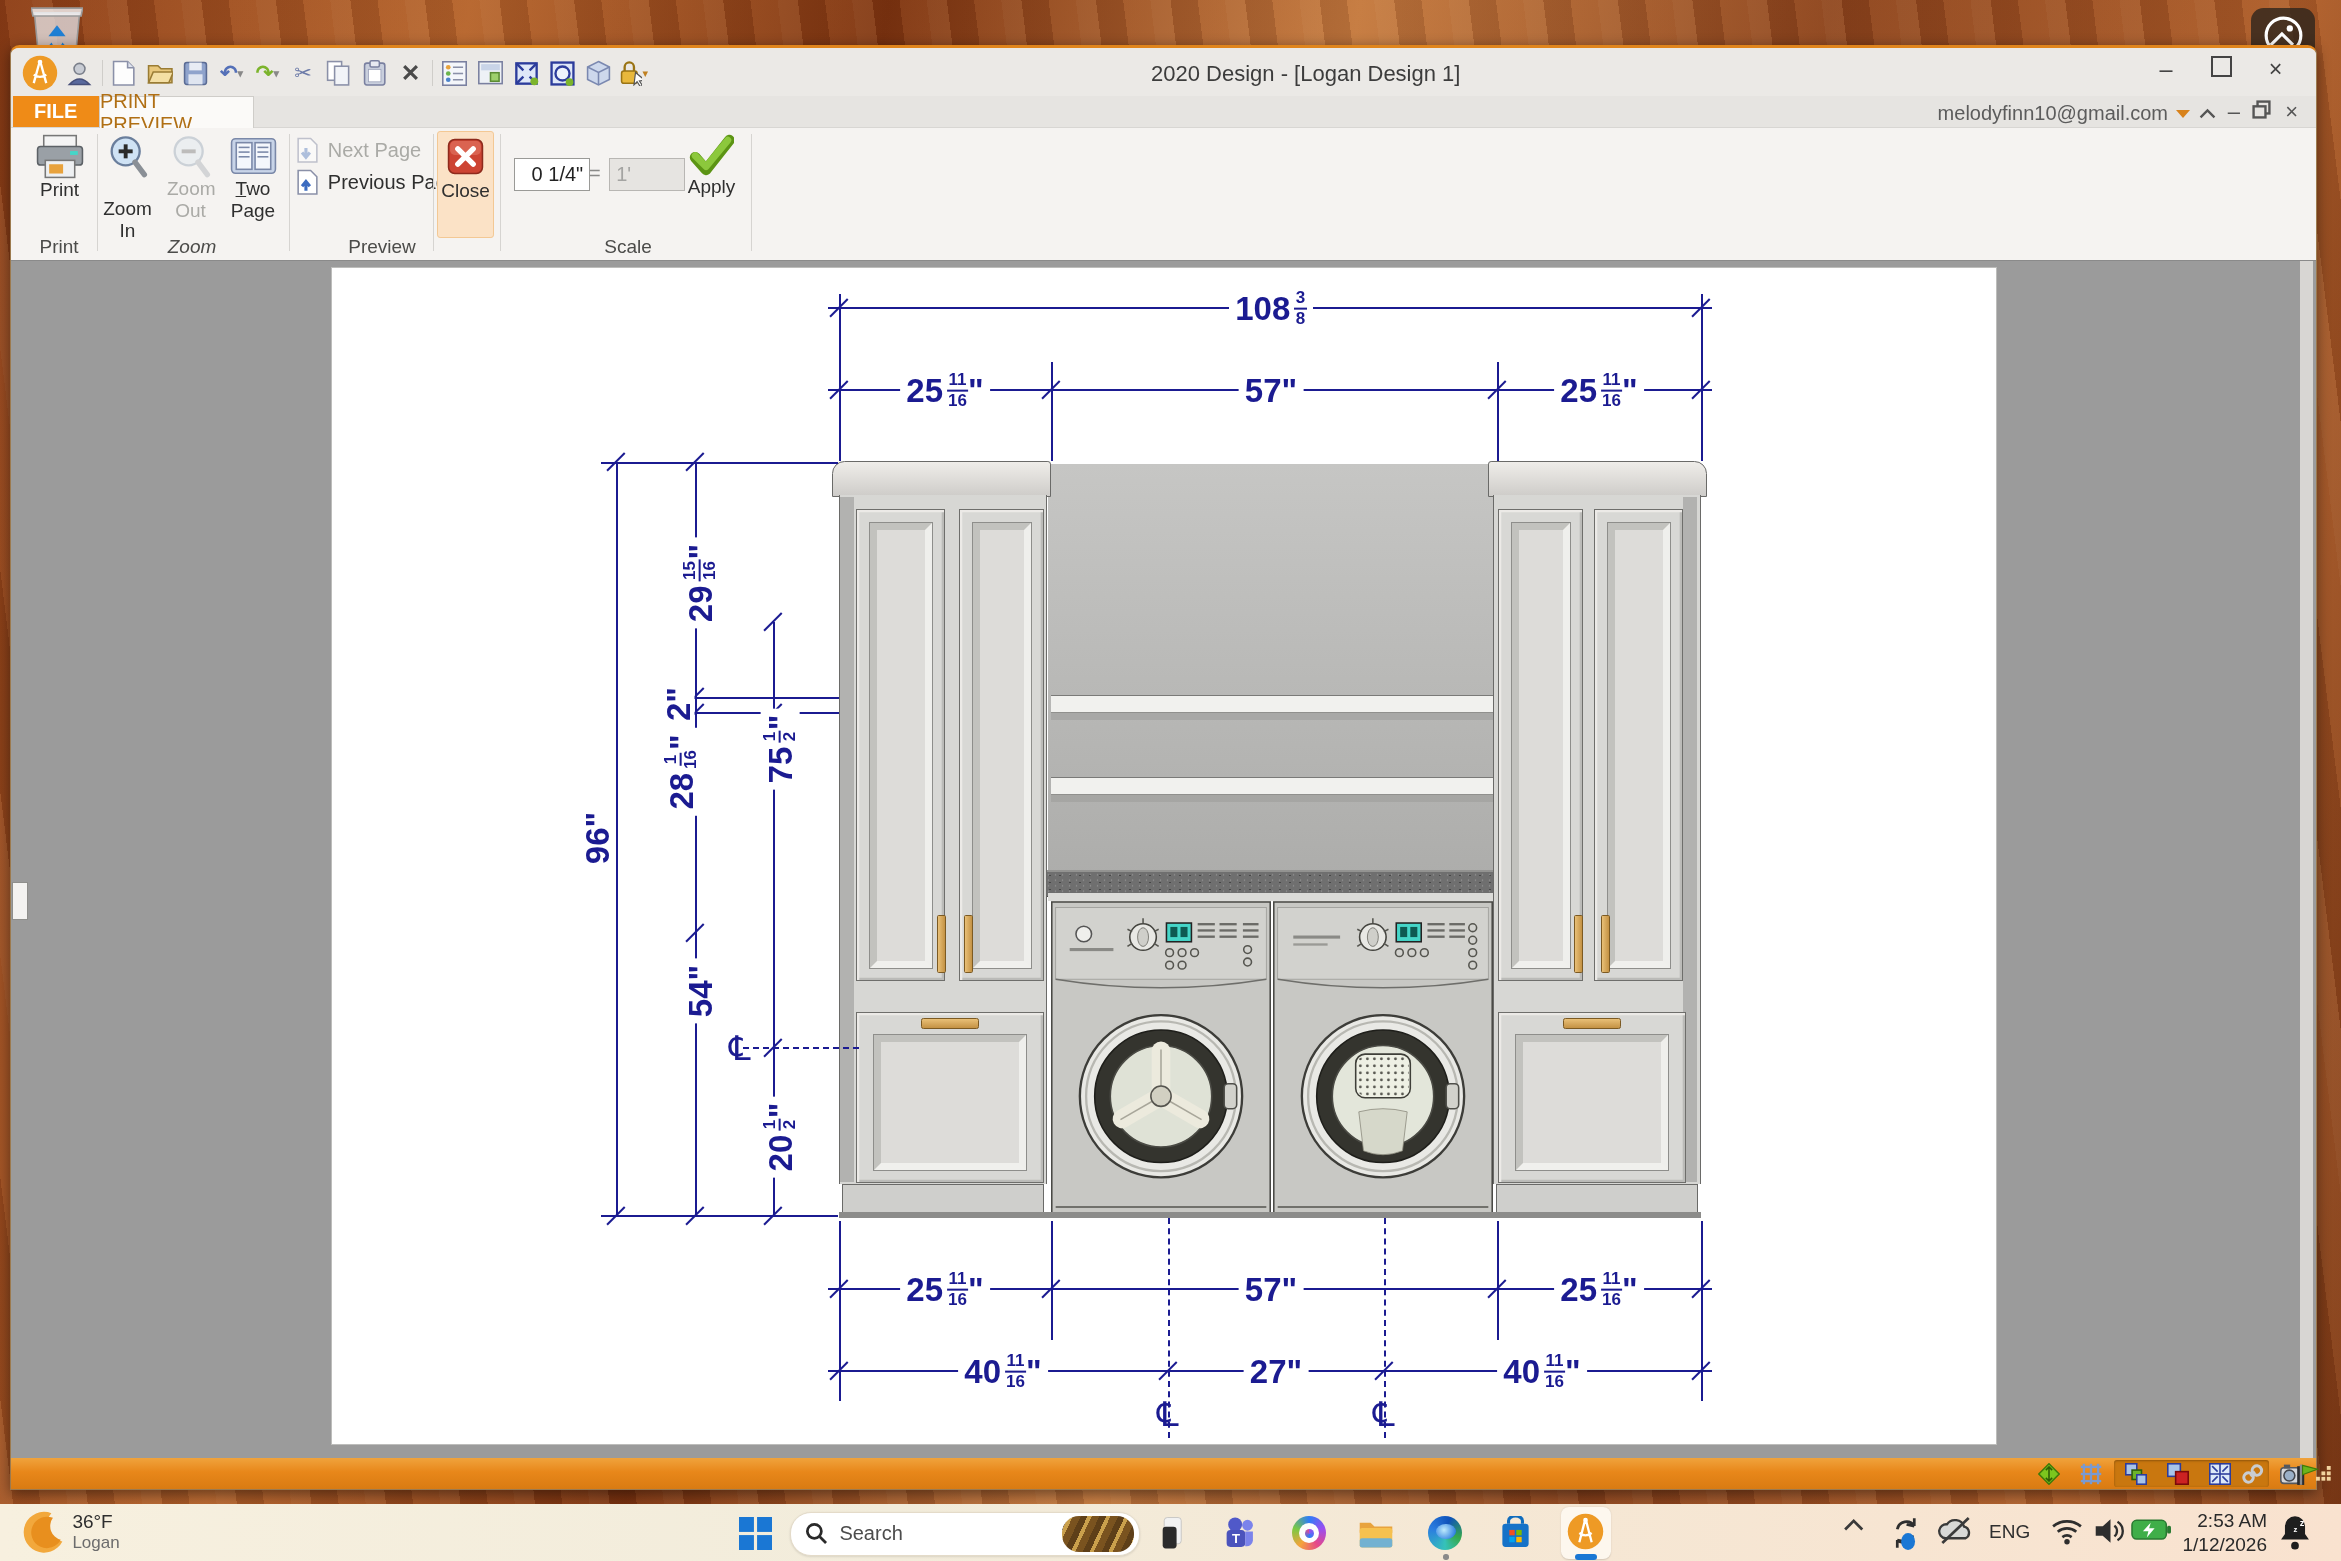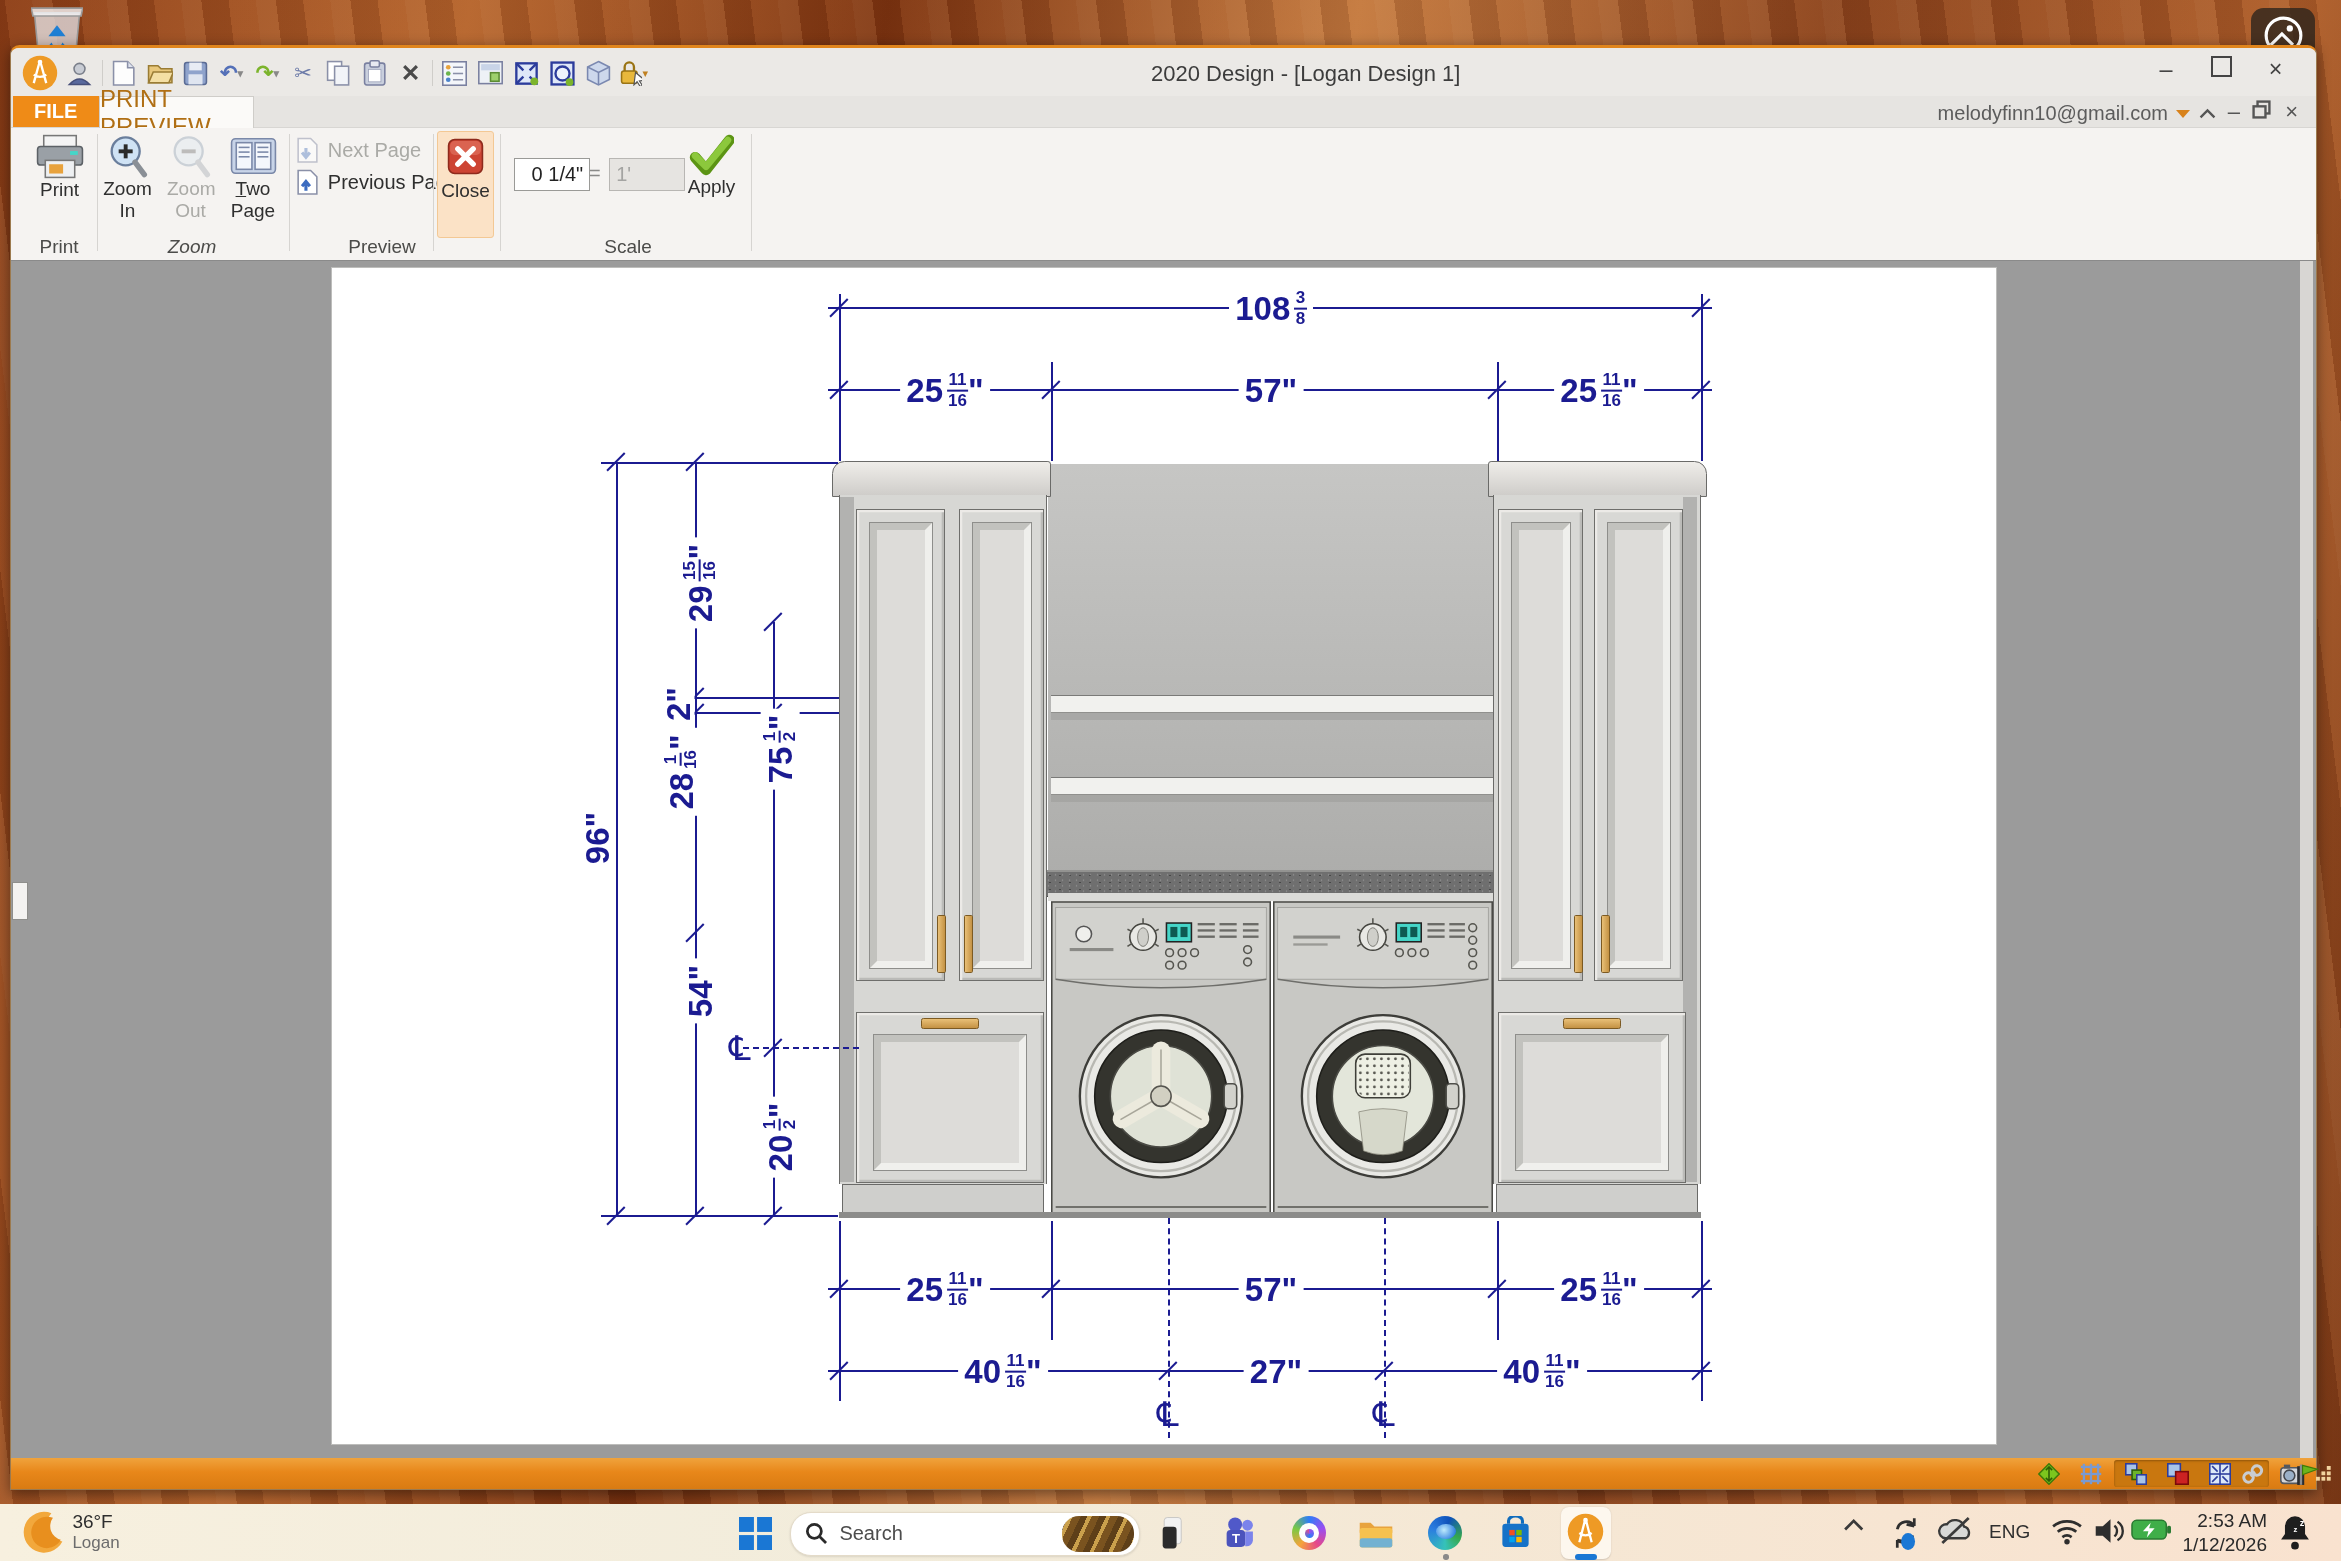--- a/index.html
+++ b/index.html
@@ -16,21 +16,21 @@
   .apptitle{position:absolute;top:12.5px;left:1140px;font-size:22px;color:#3c3c3c;}
   .qat{position:absolute;left:11px;top:4.7px;height:41px;display:flex;align-items:center;gap:7.8px;}
   .qi{width:28px;height:28px;display:flex;align-items:center;justify-content:center;font-size:21px;}
   .qsep{width:0.8px;height:26.5px;background:#cfcdc9;}
   .winctl{position:absolute;top:7.8px;font-size:23.4px;color:#444;width:34px;text-align:center;}
   
   .tabrow{position:absolute;left:0;top:48px;width:100%;height:31px;background:#e6e4e1;border-bottom:0.8px solid #d8d6d3;}
   .filetab{position:absolute;left:1.6px;top:0;width:86px;height:31px;background:#ef8b17;color:#fff;font-weight:bold;
            font-size:20px;display:flex;align-items:center;justify-content:center;}
   .pptab{position:absolute;left:88px;top:0;width:153px;height:31px;background:#fbfaf8;color:#b06f14;
-         font-size:24px;display:flex;align-items:center;justify-content:center;border:0.8px solid #cfcdc9;border-bottom:none;}
+         font-size:20px;display:flex;align-items:center;justify-content:center;border:0.8px solid #cfcdc9;border-bottom:none;}
   .email{position:absolute;right:148px;top:5.5px;font-size:20px;color:#5c5c5c;}
   .dd-orange{position:absolute;right:126px;top:14px;width:0;height:0;border-left:7px solid transparent;border-right:7px solid transparent;border-top:8.6px solid #d8821b;}
   .docctl{position:absolute;top:3.1px;font-size:22px;color:#555;width:26.5px;text-align:center;}
   
   .ribbon{position:absolute;left:0;top:80px;width:100%;height:133px;background:#f5f3f1;border-bottom:1.6px solid #d5d3d0;}
   .rbtn{position:absolute;display:flex;flex-direction:column;align-items:center;font-size:19px;color:#2f2f2f;line-height:1.15;text-align:center;}
   .dis{color:#aqaaa6;color:#aaaaa6;}
   .grplabel{position:absolute;top:108px;transform:translateX(-50%);font-size:19px;color:#4c4c4a;}
   .vsep{position:absolute;top:6.2px;height:117px;width:0.8px;background:#d6d4d1;}
   .twofirst::first-letter{text-decoration:underline;}
@@ -253,21 +253,21 @@
             <rect x="2" y="16" width="58" height="24" rx="4" fill="#9aa0a6" stroke="#5c6166" stroke-width="2"></rect>
             <rect x="44" y="22" width="10" height="5" fill="#45d6c8"></rect>
             <rect x="12" y="34" width="38" height="22" fill="#eef0f2" stroke="#777" stroke-width="2"></rect>
             <rect x="17" y="39" width="18" height="12" fill="#e8a23c"></rect>
           </svg>
         <span>Print</span>
       </div>
       <div class="grplabel" style="left:48px;">Print</div>
       <div class="vsep" style="left:86px;"></div>
 
-      <div class="rbtn" style="left:87px;top:6.2px;width:59px;">
+      <div class="rbtn" style="left:87px;top:6.2px;width:59px;gap:20px;">
         <svg width="42" height="44" viewBox="0 0 54 56">
             <circle cx="24" cy="22" r="18" fill="#cfe2f4" stroke="#6a7e9c" stroke-width="3"></circle>
             <line x1="24" y1="13" x2="24" y2="31" stroke="#2a2a2a" stroke-width="5"></line>
             <line x1="15" y1="22" x2="33" y2="22" stroke="#2a2a2a" stroke-width="5"></line>
             <line x1="36" y1="36" x2="48" y2="52" stroke="#8a8f96" stroke-width="7" stroke-linecap="round"></line>
           </svg>
         <span style="width:55px;">Zoom In</span>
       </div>
       <div class="rbtn dis" style="left:150px;top:6.2px;width:59px;">
         <svg width="42" height="44" opacity="0.45" viewBox="0 0 54 56">

